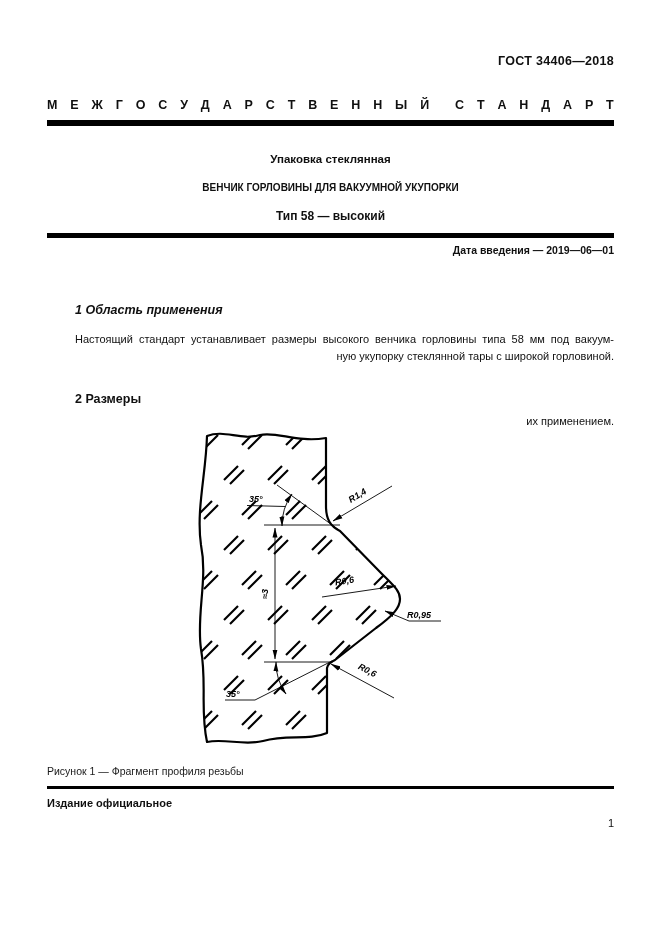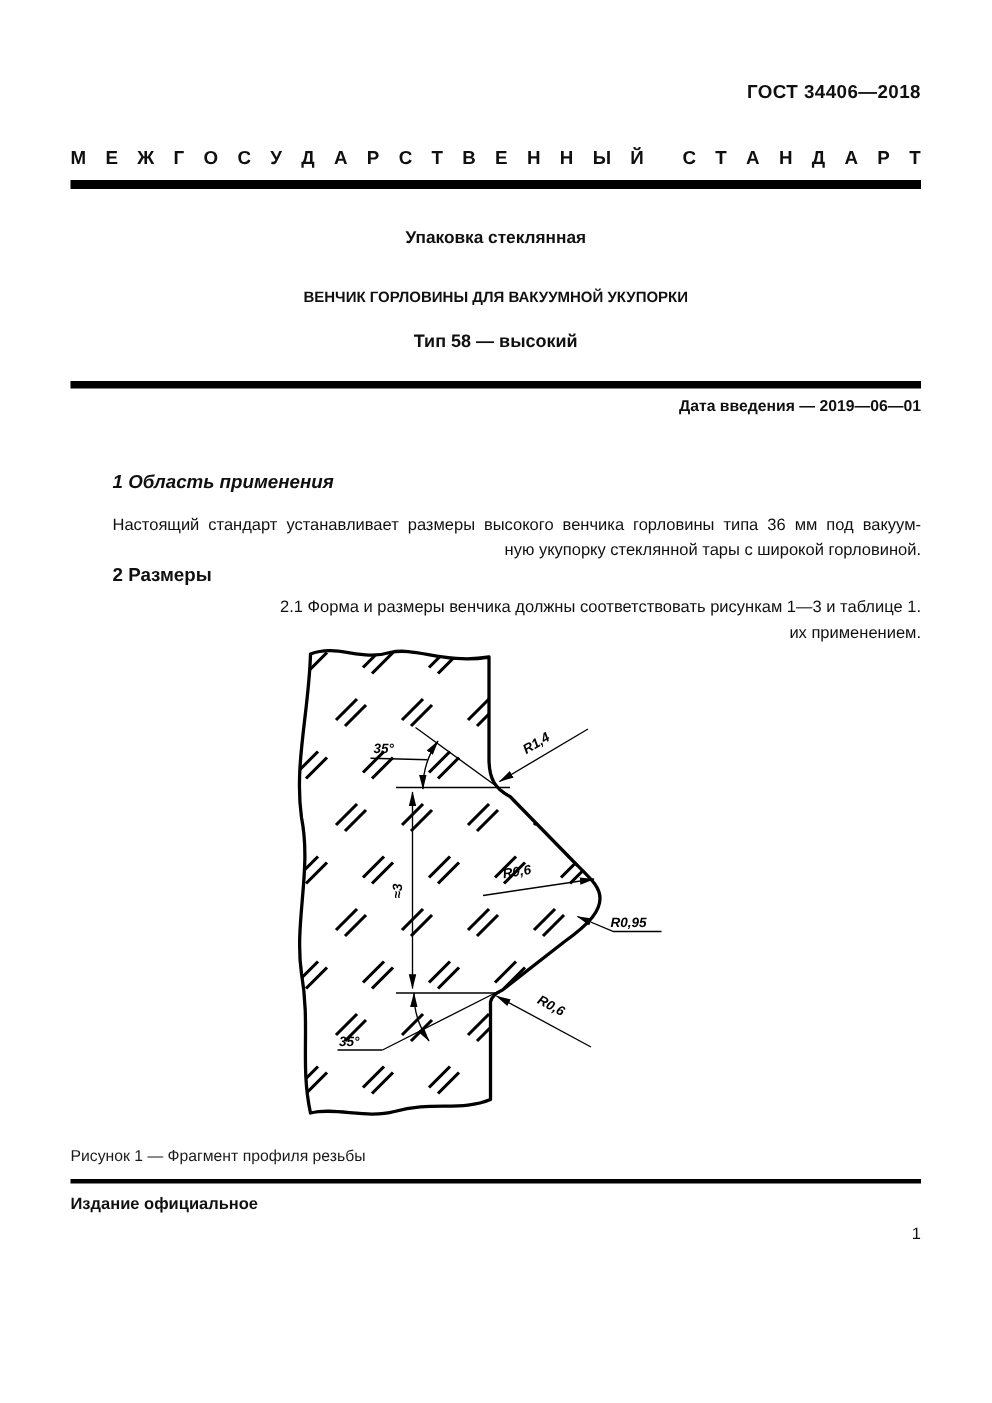--- a/index.html
+++ b/index.html
@@ -7,27 +7,27 @@
     width:661px;height:935px;box-sizing:border-box;
     padding:54px 47px 0 47px;background:#fff;position:relative;overflow:hidden;
     font-family:"Liberation Sans","DejaVu Sans",sans-serif;color:#101010;
   }
   .doc-code{text-align:right;font-weight:700;font-size:12.5px;line-height:14px;margin-bottom:30px;letter-spacing:.3px;}
   .spaced-heading{display:flex;justify-content:space-between;font-weight:700;font-size:12.5px;line-height:15px;margin-bottom:7px;}
   .bar{background:#000;}
   .bar-1{height:6px;margin-bottom:26px;}
   .bar-2{height:5px;margin-bottom:6px;}
   .bar-3{height:3px;margin-top:8px;}
-  .t-sub{text-align:center;font-weight:700;font-size:11.5px;line-height:14px;margin-bottom:25px;}
+  .t-sub{text-align:center;font-weight:700;font-size:11.5px;line-height:14px;margin-bottom:14px;}
   .t-main{text-align:center;font-weight:700;font-size:10px;line-height:15px;margin-bottom:14px;}
-  .t-type{text-align:center;font-weight:700;font-size:12px;line-height:14px;margin-bottom:20px;}
+  .t-type{text-align:center;font-weight:700;font-size:12px;line-height:14px;margin-bottom:10px;}
   .t-en{text-align:center;font-weight:400;font-size:10.5px;line-height:13px;color:#454545;margin-bottom:13px;}
-  .date-line{text-align:right;font-weight:700;font-size:10.5px;line-height:13px;margin-bottom:36px;}
+  .date-line{text-align:right;font-weight:700;font-size:10.5px;line-height:13px;margin-bottom:46px;}
   .sec-h{font-weight:700;font-size:12.5px;line-height:15px;margin:0 0 13px 28px;font-style:italic;}
-  .sec-h2{font-weight:700;font-size:12.5px;line-height:14px;margin:1px 0 7px 28px;}
+  .sec-h2{font-weight:700;font-size:12.5px;line-height:14px;margin:28px 0 7px 28px;}
   .bline{font-size:11px;line-height:16.5px;text-align:right;}
   .ind{text-indent:28px;}
   .jf{text-align:justify;text-align-last:justify;}
   .fig-svg{display:block;margin:-10px 0 0 138px;}
   .fig-caption{text-align:left;font-size:10.5px;line-height:13px;margin-top:2px;color:#1a1a1a;}
   .official{font-weight:700;font-size:11px;line-height:13px;margin-top:8px;}
   .pagenum{text-align:right;font-size:11px;line-height:13px;margin-top:7px;}
   .dim-label{font-style:italic;font-weight:700;font-size:9px;fill:#000;}
   .deg-label{font-style:italic;font-weight:700;font-size:9px;fill:#000;}
 </style>
@@ -72,25 +72,24 @@
 
   <div class="t-sub">Упаковка стеклянная</div>
   <div class="t-main">ВЕНЧИК ГОРЛОВИНЫ ДЛЯ ВАКУУМНОЙ УКУПОРКИ</div>
   <div class="t-type">Тип 58 — высокий</div>
 
   <div class="bar bar-2"></div>
 
   <div class="date-line">Дата введения — 2019—06—01</div>
 
   <div class="sec-h">1 Область применения</div>
-  <div class="bline ind jf">Настоящий стандарт устанавливает размеры высокого венчика горловины типа 36 мм под вакуум-</div>
+  <div class="bline ind jf">Настоящий стандарт устанавливает размеры высокого венчика горловины типа 58 мм под вакуум-</div>
   <div class="bline">ную укупорку стеклянной тары с широкой горловиной.</div>
 
   <div class="sec-h2">2 Размеры</div>
-  <div class="bline ind">2.1 Форма и размеры венчика должны соответствовать рисункам 1—3 и таблице 1.</div>
   <div class="bline">их применением.</div>
 
   <svg class="fig-svg" width="330" height="343" viewBox="185 450 330 343" xmlns="http://www.w3.org/2000/svg">
     <defs>
       <marker id="arr" viewBox="0 0 10 6" refX="9.5" refY="3" markerWidth="10" markerHeight="6" orient="auto-start-reverse" markerUnits="userSpaceOnUse">
         <path d="M10,3 L0,0.5 L0,5.5 Z" fill="#000"></path>
       </marker>
       <pattern id="glassHatch" width="44" height="70" patternUnits="userSpaceOnUse">
         <g stroke="#000" stroke-width="2.1" stroke-linecap="butt">
           <line x1="4" y1="20" x2="18" y2="6"></line>

